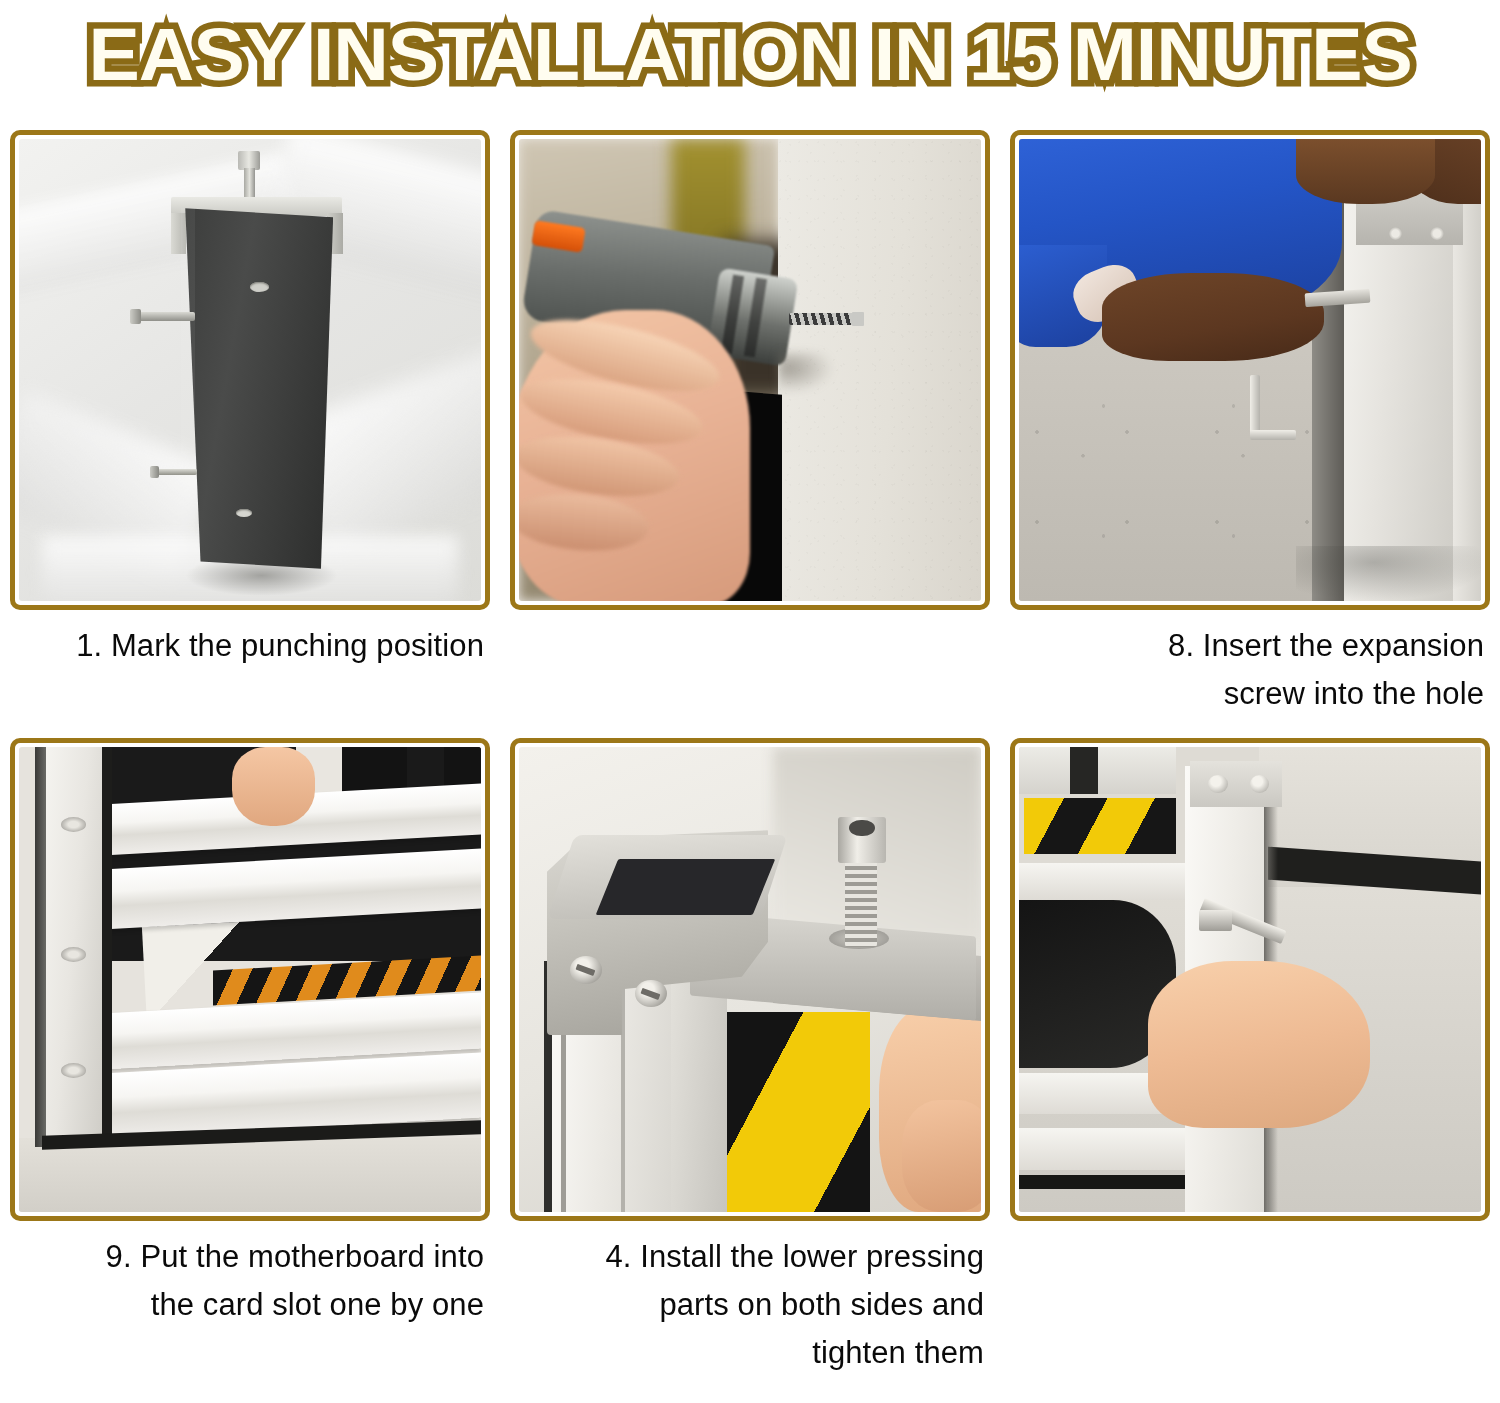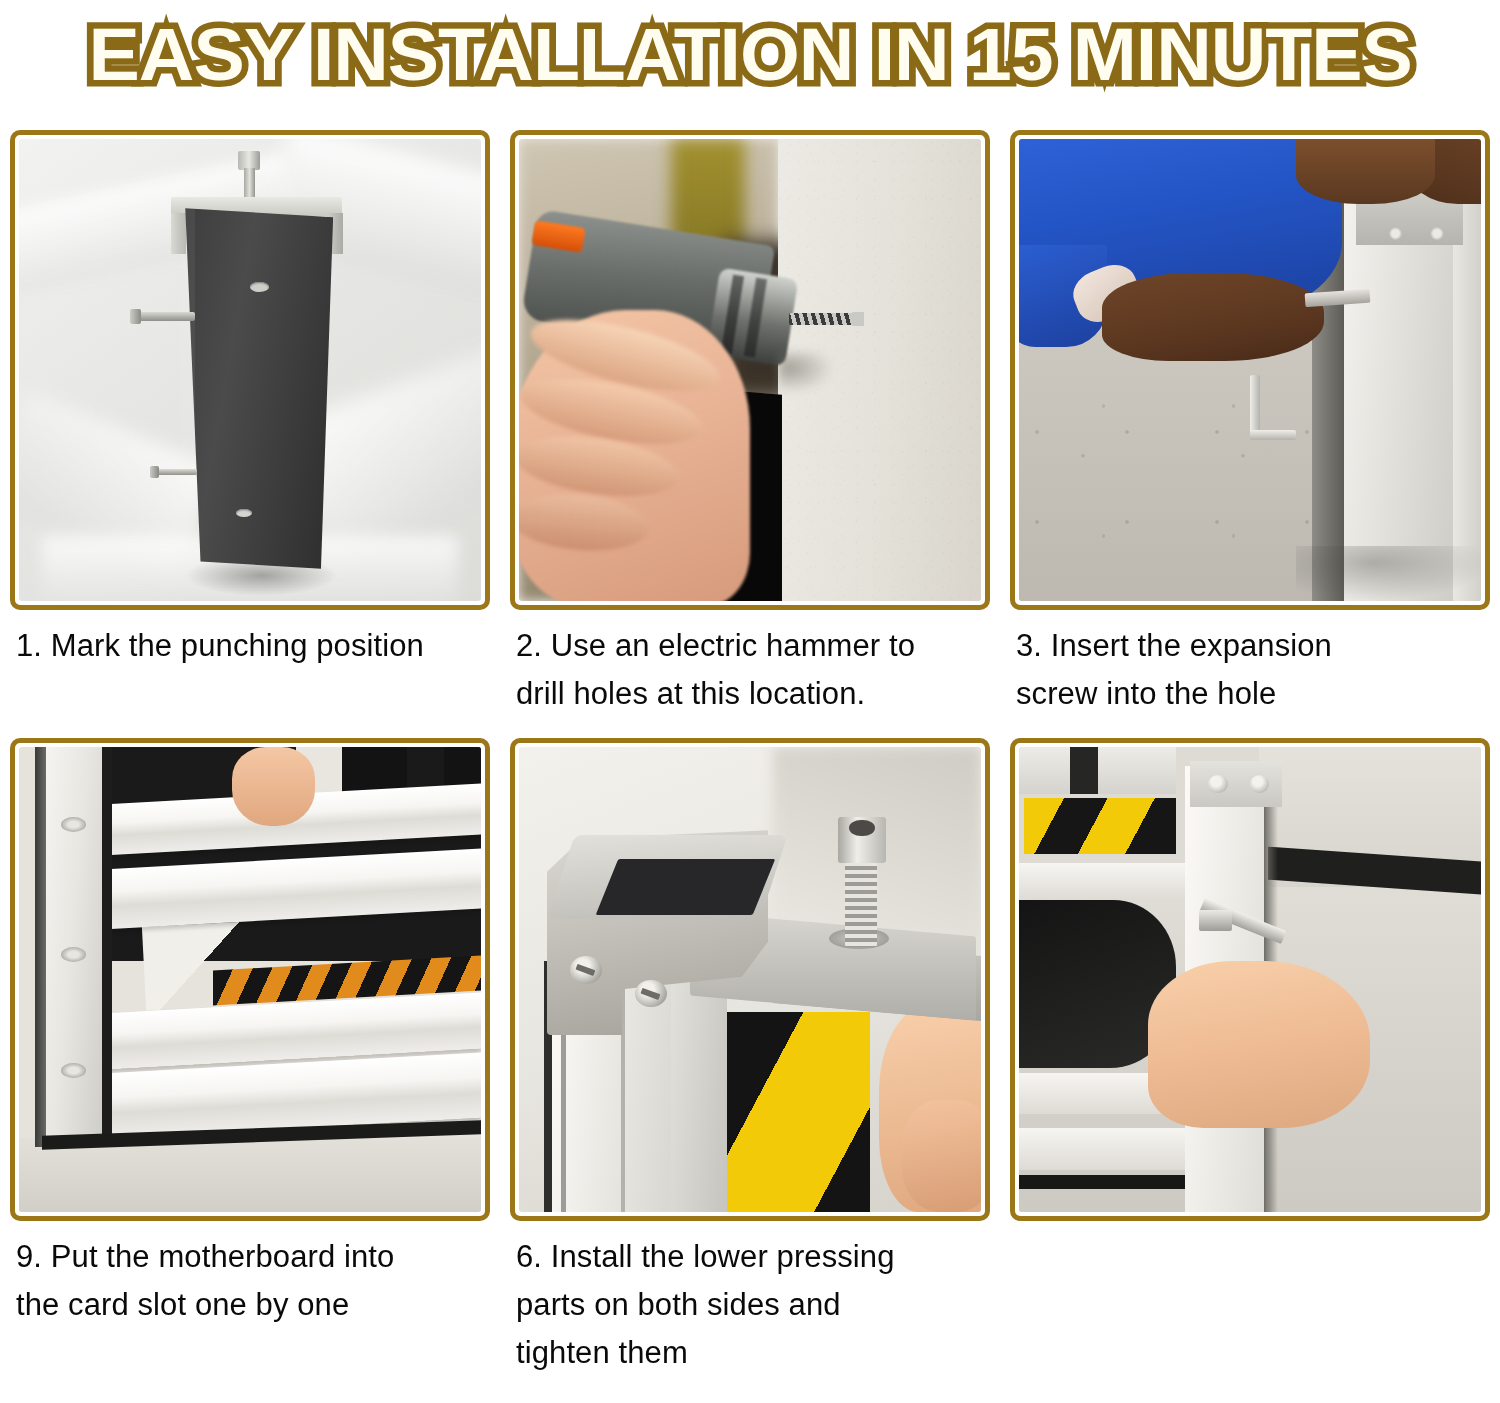--- a/index.html
+++ b/index.html
@@ -38,20 +38,21 @@
     position:absolute;
     left:0;top:110px;
     width:1500px;
     display:grid;
     grid-template-columns:500px 500px 500px;
     grid-template-rows:auto auto;
   }
   .cell{
     box-sizing:border-box;
     padding:20px 10px 0 10px;
+    text-align:right;
   }
 
   .frame{
     box-sizing:border-box;
     border:5px solid #9c7718;
     border-radius:10px;
     padding:4px;
     background:#ffffff;
     overflow:hidden;
   }
@@ -289,22 +290,20 @@
         <div class="lay bit"></div>
         <div class="lay bitTip"></div>
         <div class="lay dust"></div>
         <div class="lay hand"></div>
         <div class="lay f1"></div>
         <div class="lay f2"></div>
         <div class="lay f3"></div>
         <div class="lay f4"></div>
       </div>
     </div>
-    <div class="caption">2. Use an electric hammer to
-drill holes at this location.</div>
   </div>
 
   <div class="cell row1">
     <div class="frame">
       <div class="photo p3">
         <div class="lay floor"></div>
         <div class="lay floorTex"></div>
         <div class="lay colWhite"></div>
         <div class="lay colDark"></div>
         <div class="lay colRight"></div>
@@ -316,21 +315,21 @@
         <div class="lay armTop"></div>
         <div class="lay handTop"></div>
         <div class="lay cuff"></div>
         <div class="lay arm"></div>
         <div class="lay tool"></div>
         <div class="lay allenV"></div>
         <div class="lay allenH"></div>
         <div class="lay sh"></div>
       </div>
     </div>
-    <div class="caption">3. Insert the expansion
+    <div class="caption">8. Insert the expansion
 screw into the hole</div>
   </div>
 
   <div class="cell row2">
     <div class="frame">
       <div class="photo p4">
         <div class="lay bgdark"></div>
         <div class="lay bgdark2"></div>
         <div class="lay leg"></div>
         <div class="lay leg2"></div>
@@ -376,21 +375,21 @@
         <div class="lay screw1"></div>
         <div class="lay screw1s"></div>
         <div class="lay screw2"></div>
         <div class="lay screw2s"></div>
         <div class="lay boltWasher"></div>
         <div class="lay boltShaft"></div>
         <div class="lay boltHead"></div>
         <div class="lay boltHole"></div>
       </div>
     </div>
-    <div class="caption">6. Install the lower pressing
+    <div class="caption">4. Install the lower pressing
 parts on both sides and
 tighten them</div>
   </div>
 
   <div class="cell row2">
     <div class="frame">
       <div class="photo p6">
         <div class="lay wall"></div>
         <div class="lay floor"></div>
         <div class="lay baseboard"></div>

